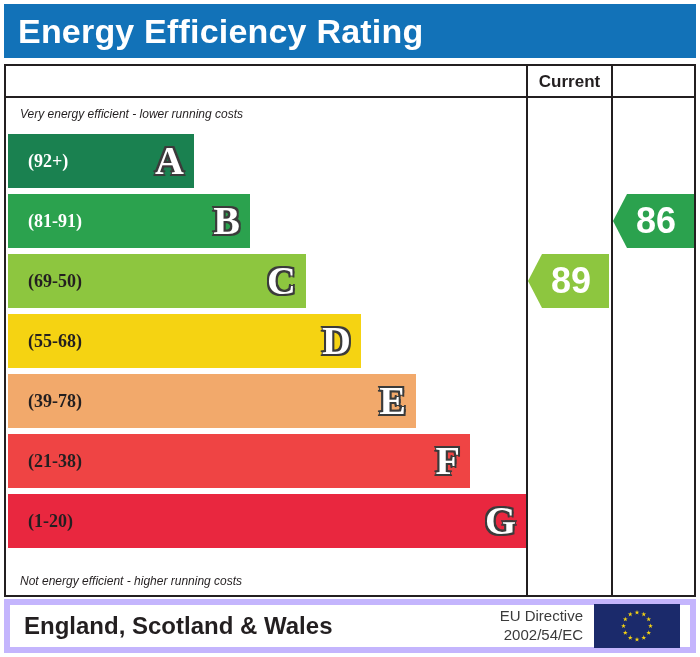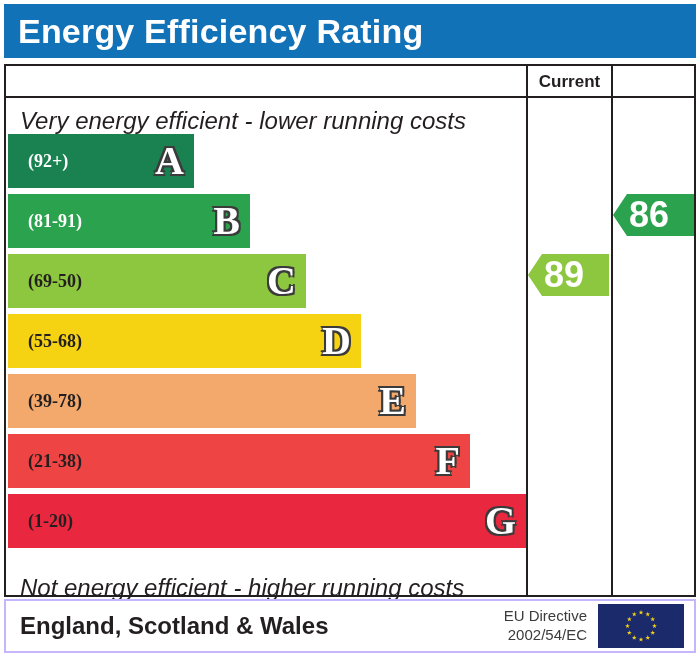--- a/index.html
+++ b/index.html
@@ -82,21 +82,21 @@
     color: #231f20;
   }
   .col-head.current { left: 522px; width: 83px; }
   .col-head.potential { left: 607px; width: 81px; }
 
   
   .caption {
     position: absolute;
     left: 14px;
     font-style: italic;
-    font-size: 24px;
+    font-size: 12px;
     color: #231f20;
     white-space: nowrap;
   }
   .caption.top { top: 41px; }
   .caption.bottom { top: 508px; }
 
   
   .bands {
     position: absolute;
     left: 0;
@@ -132,43 +132,43 @@
     text-shadow:
       -2px -2px 0 #3b3b3b,
        2px -2px 0 #3b3b3b,
       -2px  2px 0 #3b3b3b,
        2px  2px 0 #3b3b3b;
   }
 
   
   .marker {
     position: absolute;
-    height: 42px;
+    height: 54px;
     display: flex;
     align-items: center;
     justify-content: flex-end;
-    padding-right: 25px;
+    padding-right: 18px;
     box-sizing: border-box;
     clip-path: polygon(0% 50%, 14px 0%, 100% 0%, 100% 100%, 14px 100%);
   }
   .marker-value {
     font-size: 36px;
     font-weight: bold;
     color: #ffffff;
     line-height: 1;
   }
 
   
   .footer {
     position: absolute;
     left: 4px;
     top: 599px;
     width: 692px;
     height: 54px;
-    border: 2px solid #c4b5fd;
+    border: 6px solid #c4b5fd;
     box-sizing: border-box;
     background: #ffffff;
   }
   .footer-region {
     position: absolute;
     left: 14px;
     top: 50%;
     transform: translateY(-50%);
     font-size: 24px;
     font-weight: bold;

